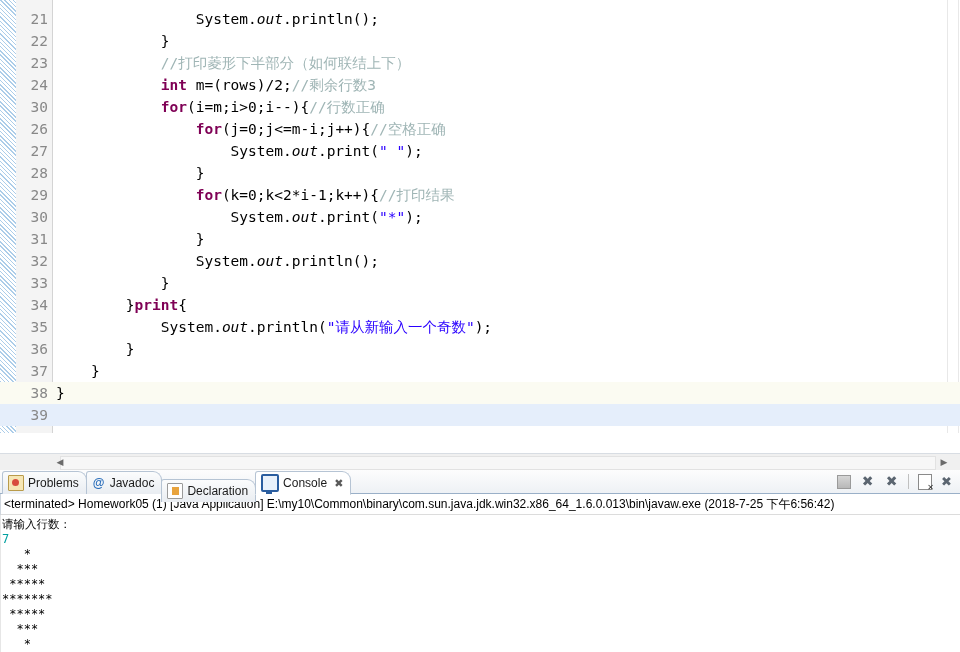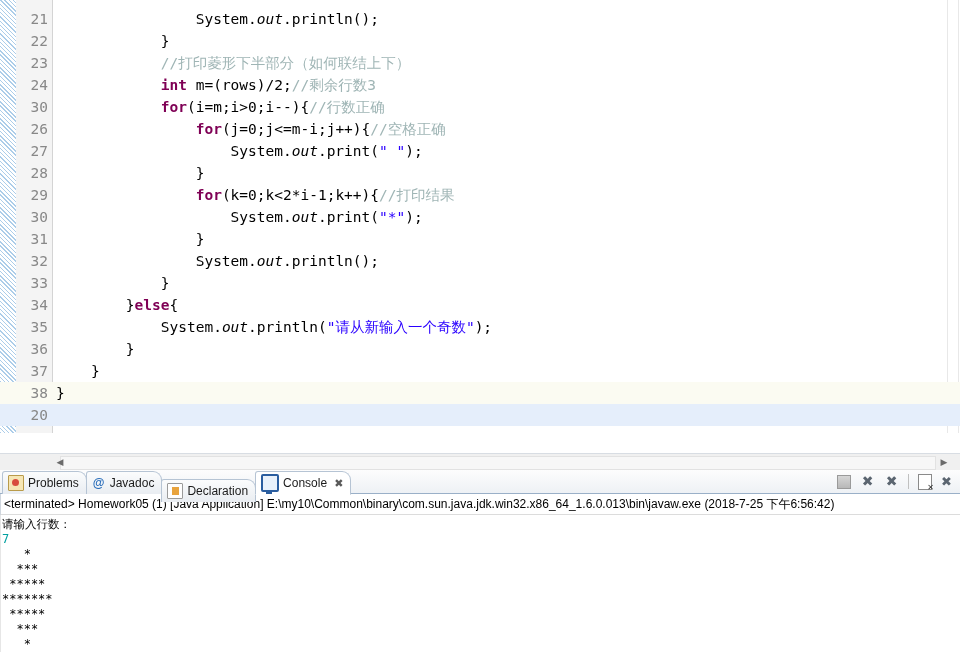--- a/index.html
+++ b/index.html
@@ -181,26 +181,26 @@
         <div class="code-line"><span class="lnum">24</span><span class="ctext"><span class="tok-pln">            </span><span class="tok-kw">int</span><span class="tok-pln"> m=(rows)/2;</span><span class="tok-cmt">//剩余行数3</span></span></div>
         <div class="code-line"><span class="lnum">30</span><span class="ctext"><span class="tok-pln">            </span><span class="tok-kw">for</span><span class="tok-pln">(i=m;i&gt;0;i--){</span><span class="tok-cmt">//行数正确</span></span></div>
         <div class="code-line"><span class="lnum">26</span><span class="ctext"><span class="tok-pln">                </span><span class="tok-kw">for</span><span class="tok-pln">(j=0;j&lt;=m-i;j++){</span><span class="tok-cmt">//空格正确</span></span></div>
         <div class="code-line"><span class="lnum">27</span><span class="ctext"><span class="tok-pln">                    System.</span><span class="tok-fld">out</span><span class="tok-pln">.print(</span><span class="tok-str">" "</span><span class="tok-pln">);</span></span></div>
         <div class="code-line"><span class="lnum">28</span><span class="ctext"><span class="tok-pln">                }</span></span></div>
         <div class="code-line"><span class="lnum">29</span><span class="ctext"><span class="tok-pln">                </span><span class="tok-kw">for</span><span class="tok-pln">(k=0;k&lt;2*i-1;k++){</span><span class="tok-cmt">//打印结果</span></span></div>
         <div class="code-line"><span class="lnum">30</span><span class="ctext"><span class="tok-pln">                    System.</span><span class="tok-fld">out</span><span class="tok-pln">.print(</span><span class="tok-str">"*"</span><span class="tok-pln">);</span></span></div>
         <div class="code-line"><span class="lnum">31</span><span class="ctext"><span class="tok-pln">                }</span></span></div>
         <div class="code-line"><span class="lnum">32</span><span class="ctext"><span class="tok-pln">                System.</span><span class="tok-fld">out</span><span class="tok-pln">.println();</span></span></div>
         <div class="code-line"><span class="lnum">33</span><span class="ctext"><span class="tok-pln">            }</span></span></div>
-        <div class="code-line"><span class="lnum">34</span><span class="ctext"><span class="tok-pln">        }</span><span class="tok-kw">else</span><span class="tok-pln">{</span></span></div>
+        <div class="code-line"><span class="lnum">34</span><span class="ctext"><span class="tok-pln">        }</span><span class="tok-kw">print</span><span class="tok-pln">{</span></span></div>
         <div class="code-line"><span class="lnum">35</span><span class="ctext"><span class="tok-pln">            System.</span><span class="tok-fld">out</span><span class="tok-pln">.println(</span><span class="tok-str">"请从新输入一个奇数"</span><span class="tok-pln">);</span></span></div>
         <div class="code-line"><span class="lnum">36</span><span class="ctext"><span class="tok-pln">        }</span></span></div>
         <div class="code-line"><span class="lnum">37</span><span class="ctext"><span class="tok-pln">    }</span></span></div>
         <div class="code-line hl-soft"><span class="lnum">38</span><span class="ctext"><span class="tok-pln">}</span></span></div>
-        <div class="code-line hl-current"><span class="lnum">20</span><span class="ctext"><span class="tok-pln"></span></span></div>
+        <div class="code-line hl-current"><span class="lnum">39</span><span class="ctext"><span class="tok-pln"></span></span></div>
       </div>
   </div>
 
   <div class="editor-hscroll">
     <div class="track"></div>
     <div class="arrow left">◀</div>
     <div class="arrow right">▶</div>
   </div>
 
   <div class="bottom-panel">

